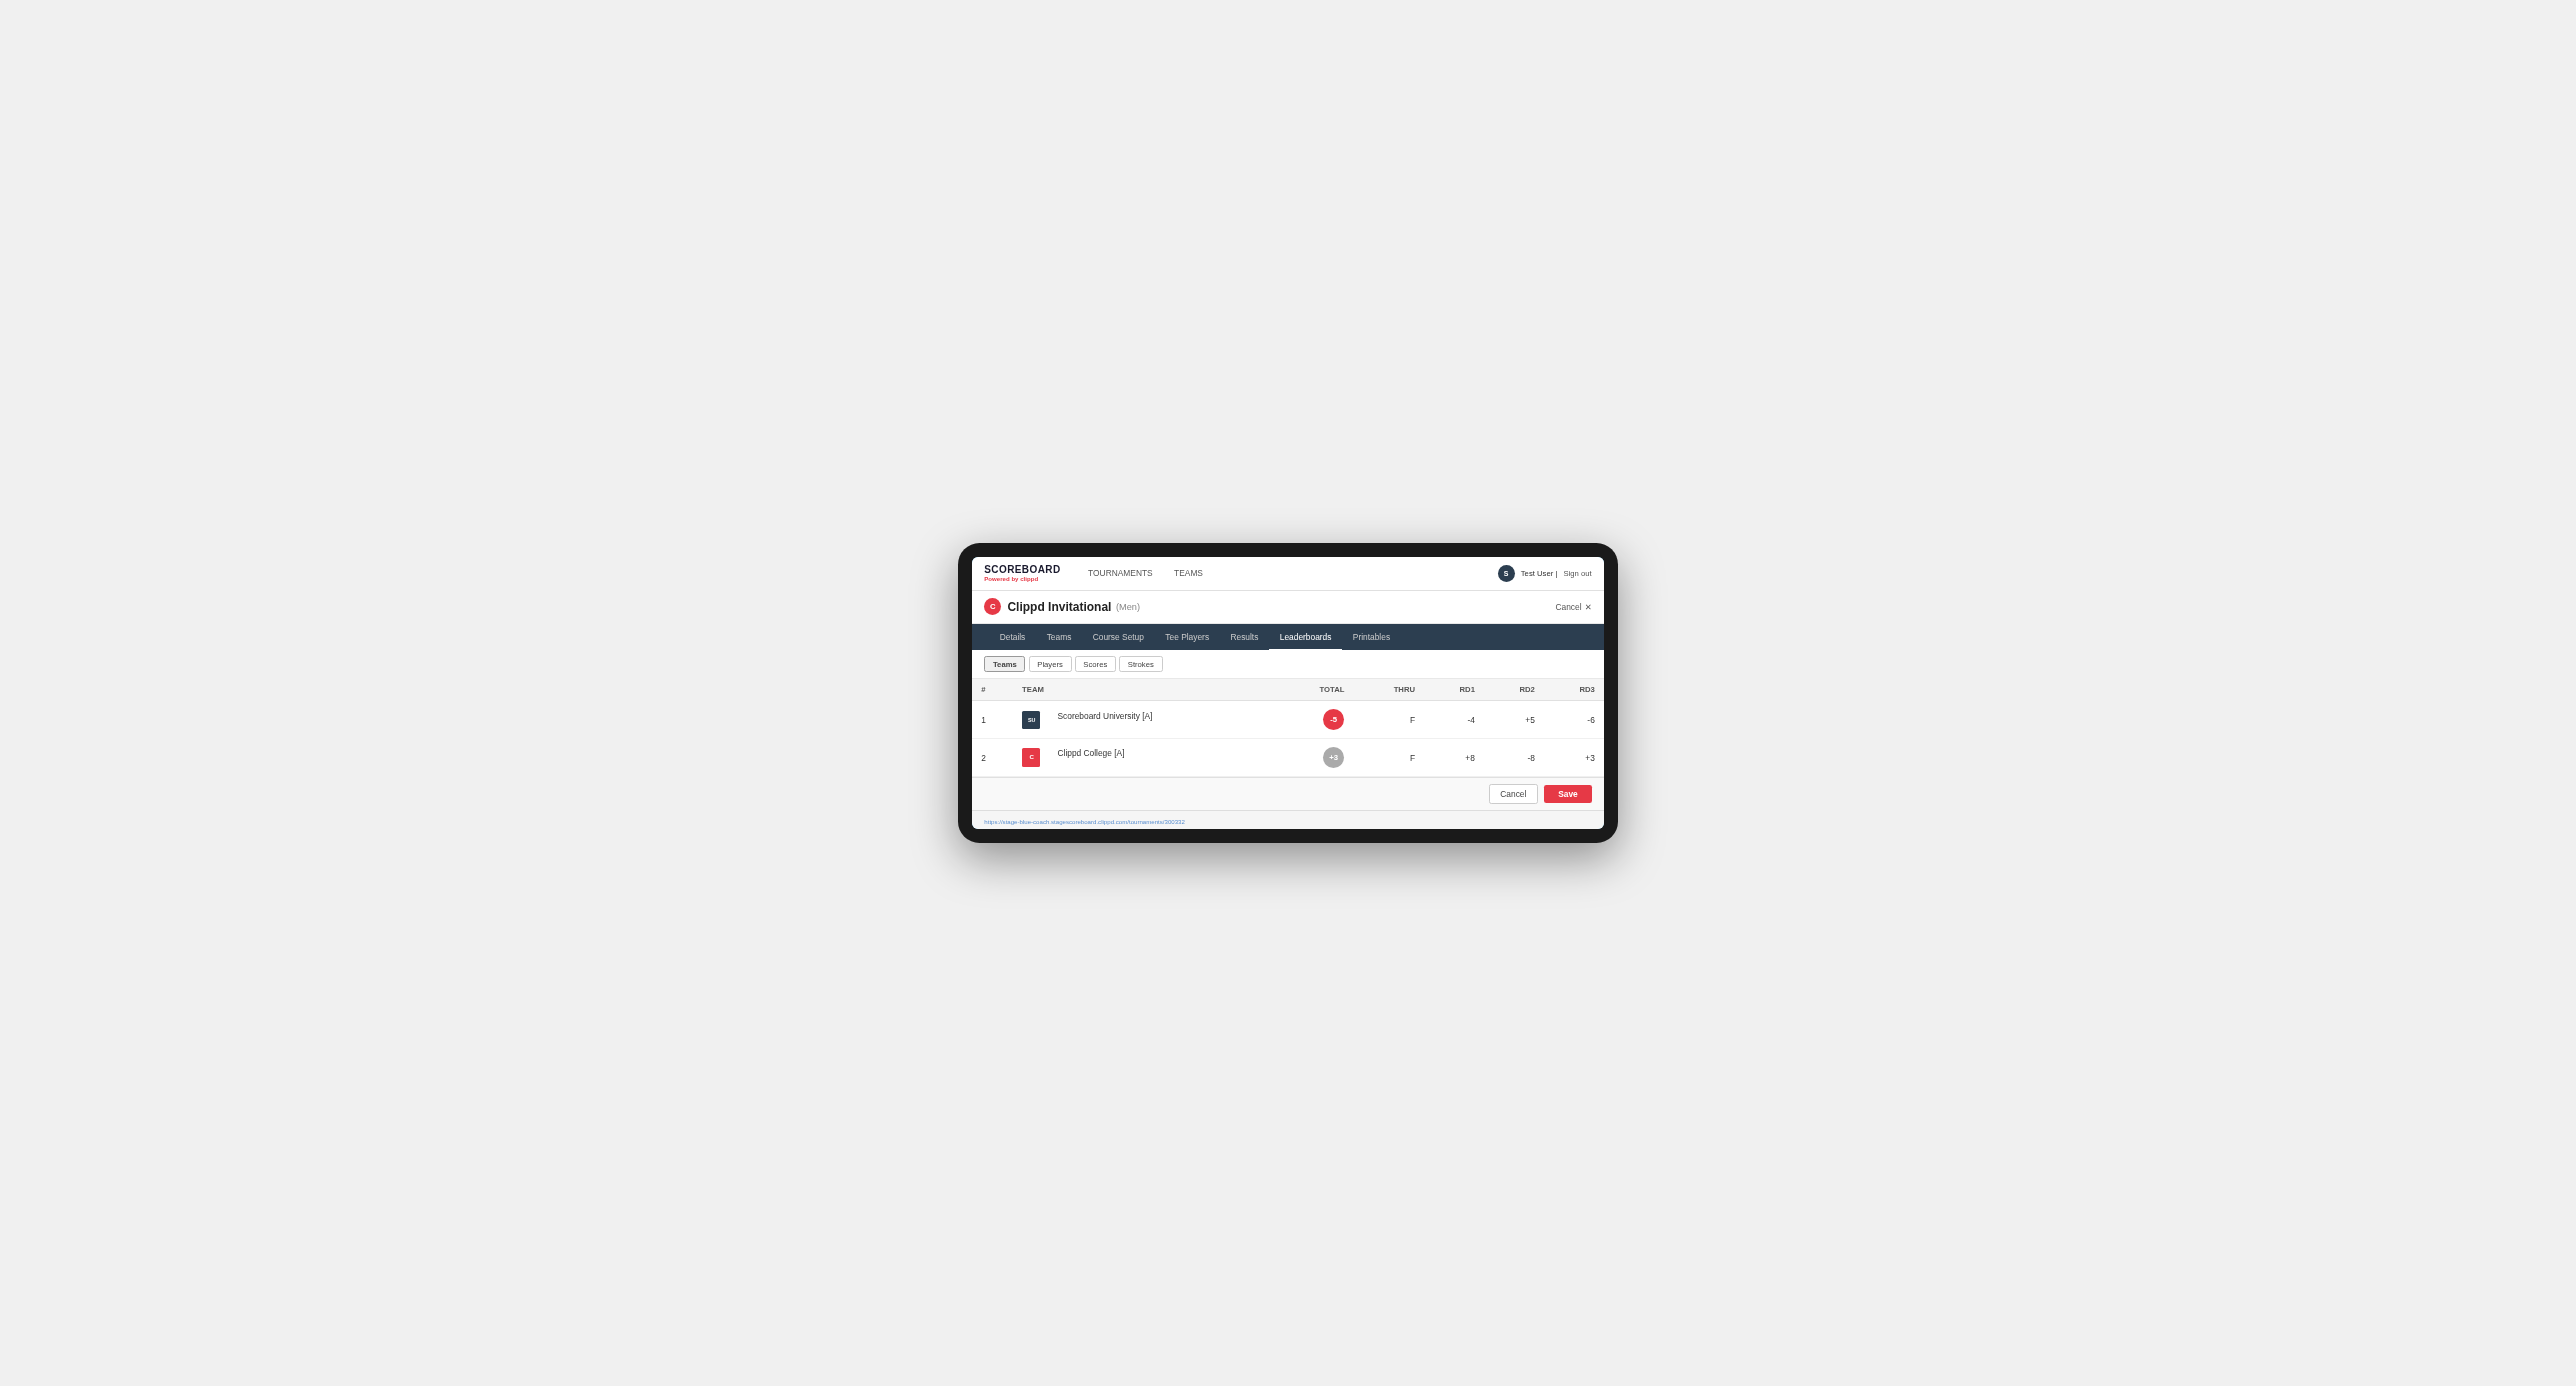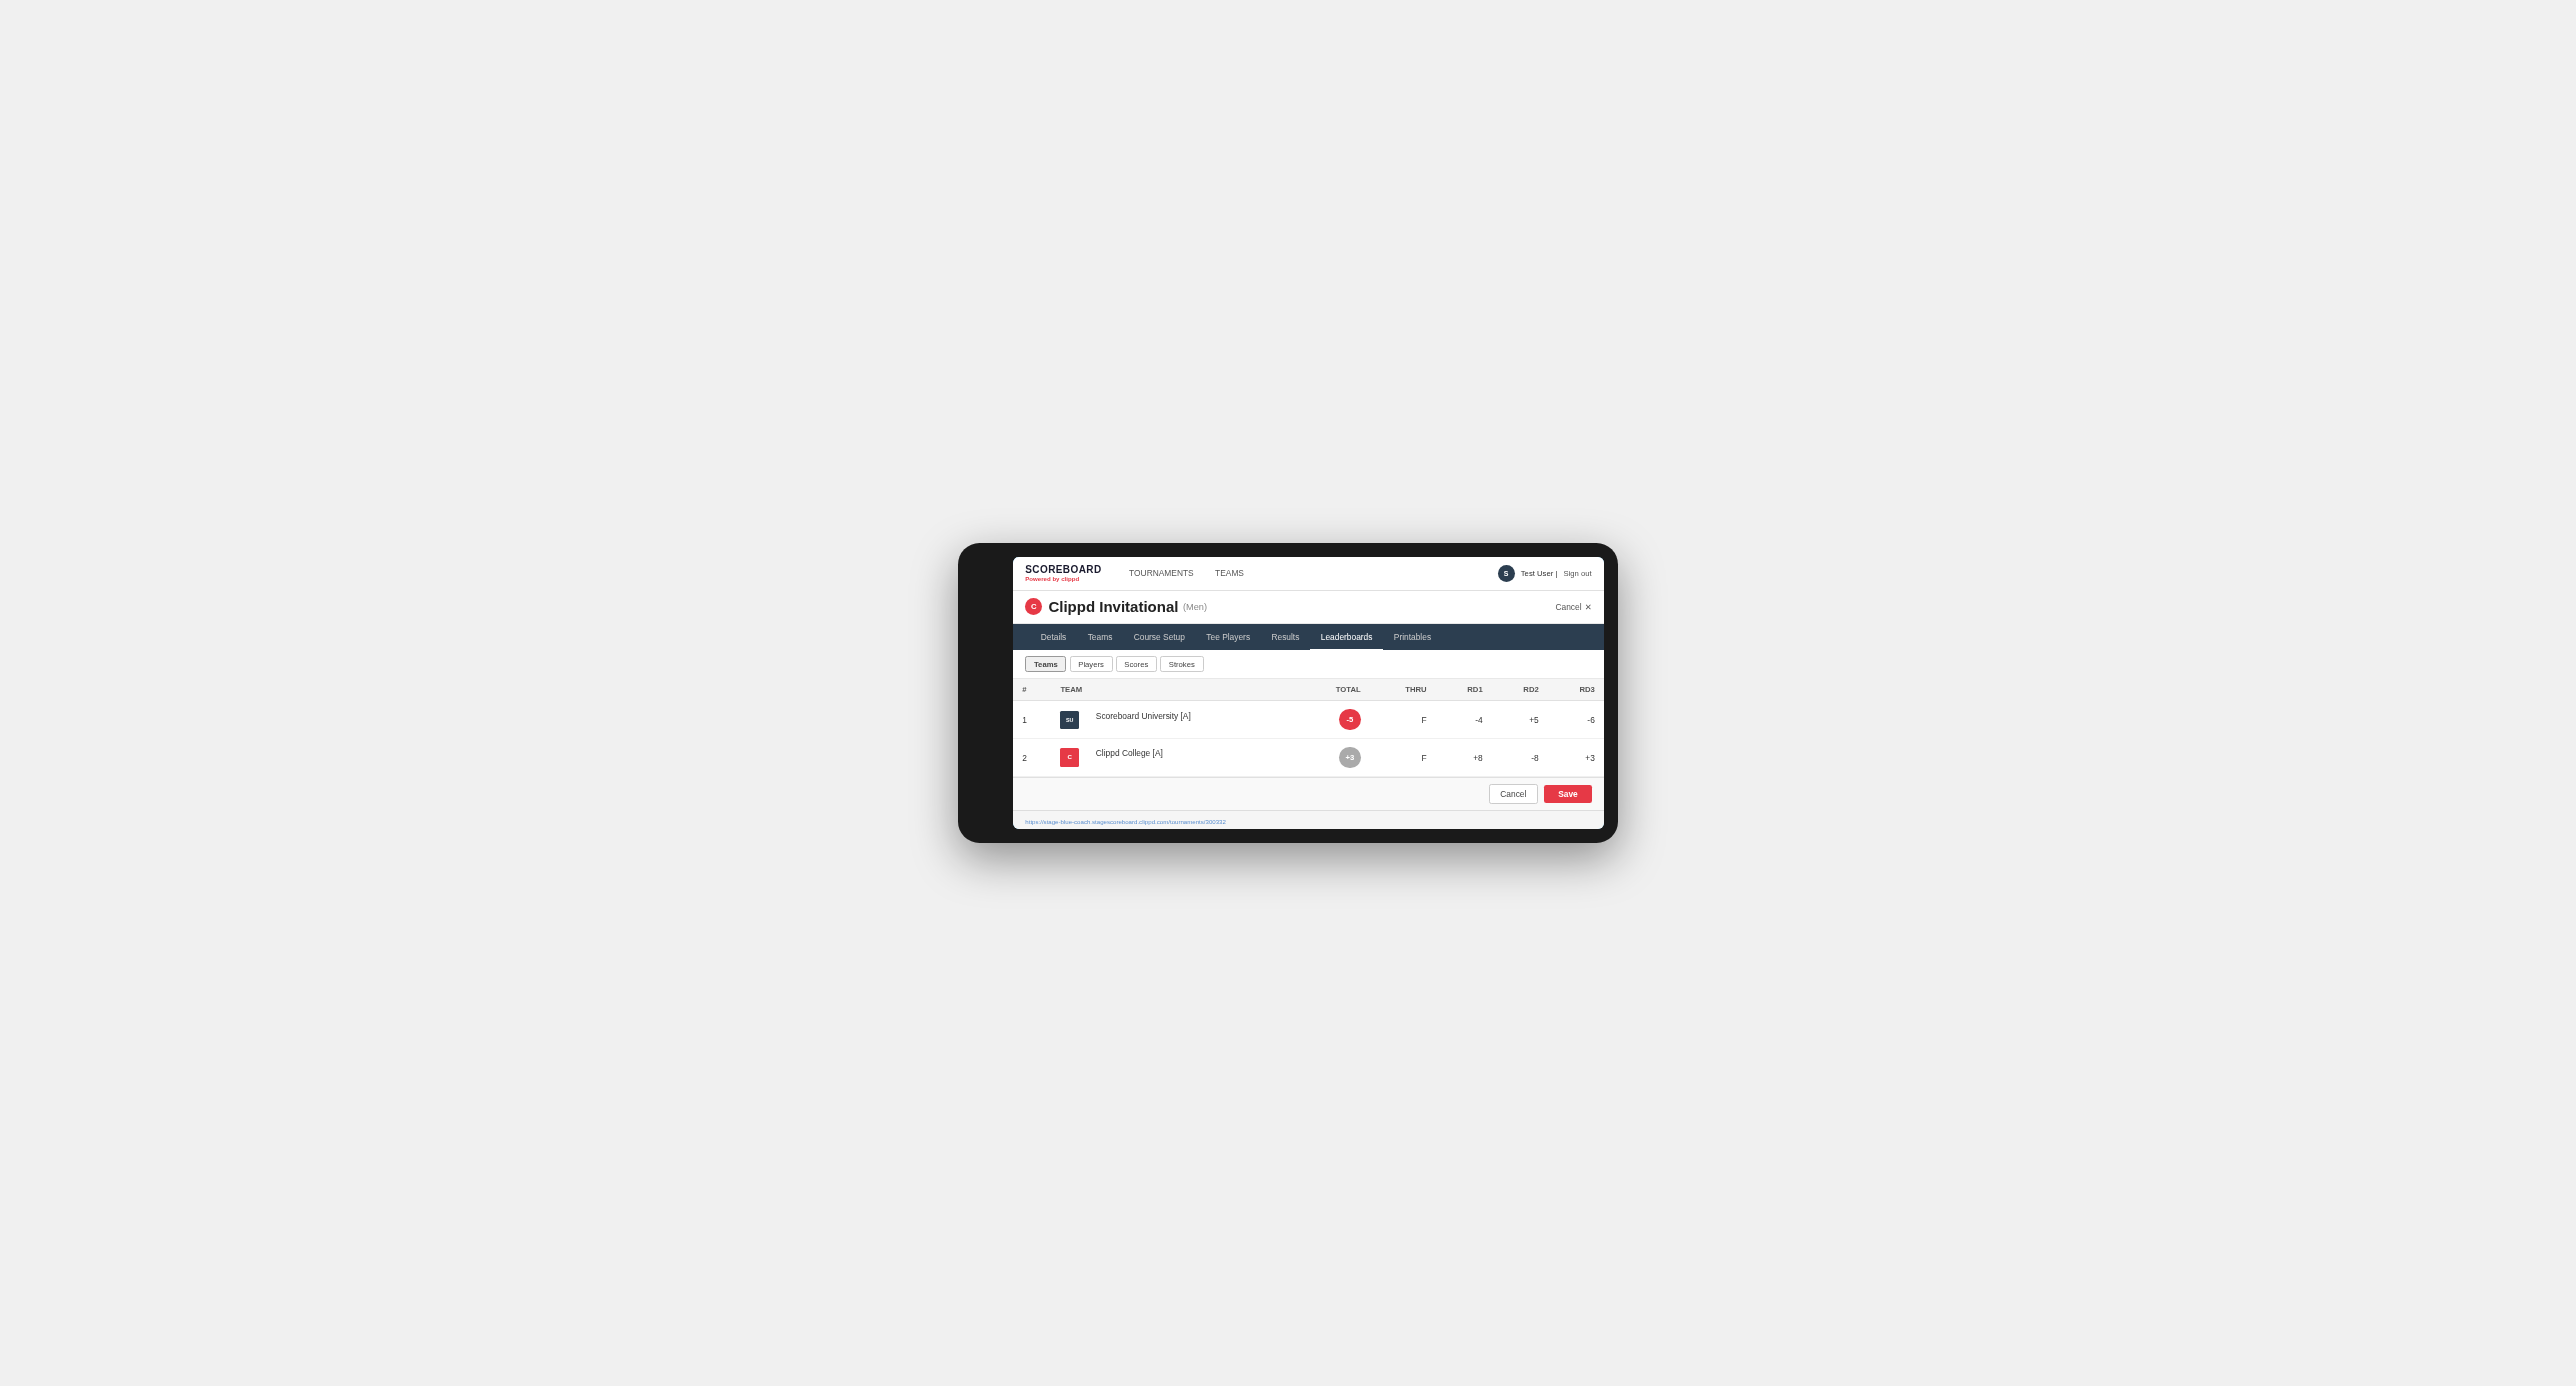--- a/index.html
+++ b/index.html
@@ -51,21 +51,20 @@
       width: 660px;
       min-width: 660px;
     }
 
     .tablet-screen {
       background: #7dd3fc;
       border-radius: 6.1px;
       overflow: hidden;
       display: flex;
       flex-direction: column;
-      margin-left: 41px;
     }
 
     
     .top-nav {
       background: #fff;
       border-bottom: 0.8px solid #e0e0e0;
       display: flex;
       align-items: center;
       padding: 0 12.3px;
       height: 34px;
@@ -158,21 +157,21 @@
       align-items: center;
       justify-content: center;
       color: #fff;
       font-size: 7.7px;
       font-weight: 700;
       margin-right: 6.1px;
       flex-shrink: 0;
     }
 
     .tournament-title {
-      font-size: 15px;
+      font-size: 12px;
       font-weight: 600;
       color: #222;
     }
 
     .tournament-subtitle {
       font-size: 9.2px;
       color: #888;
       margin-left: 4.6px;
     }
 

